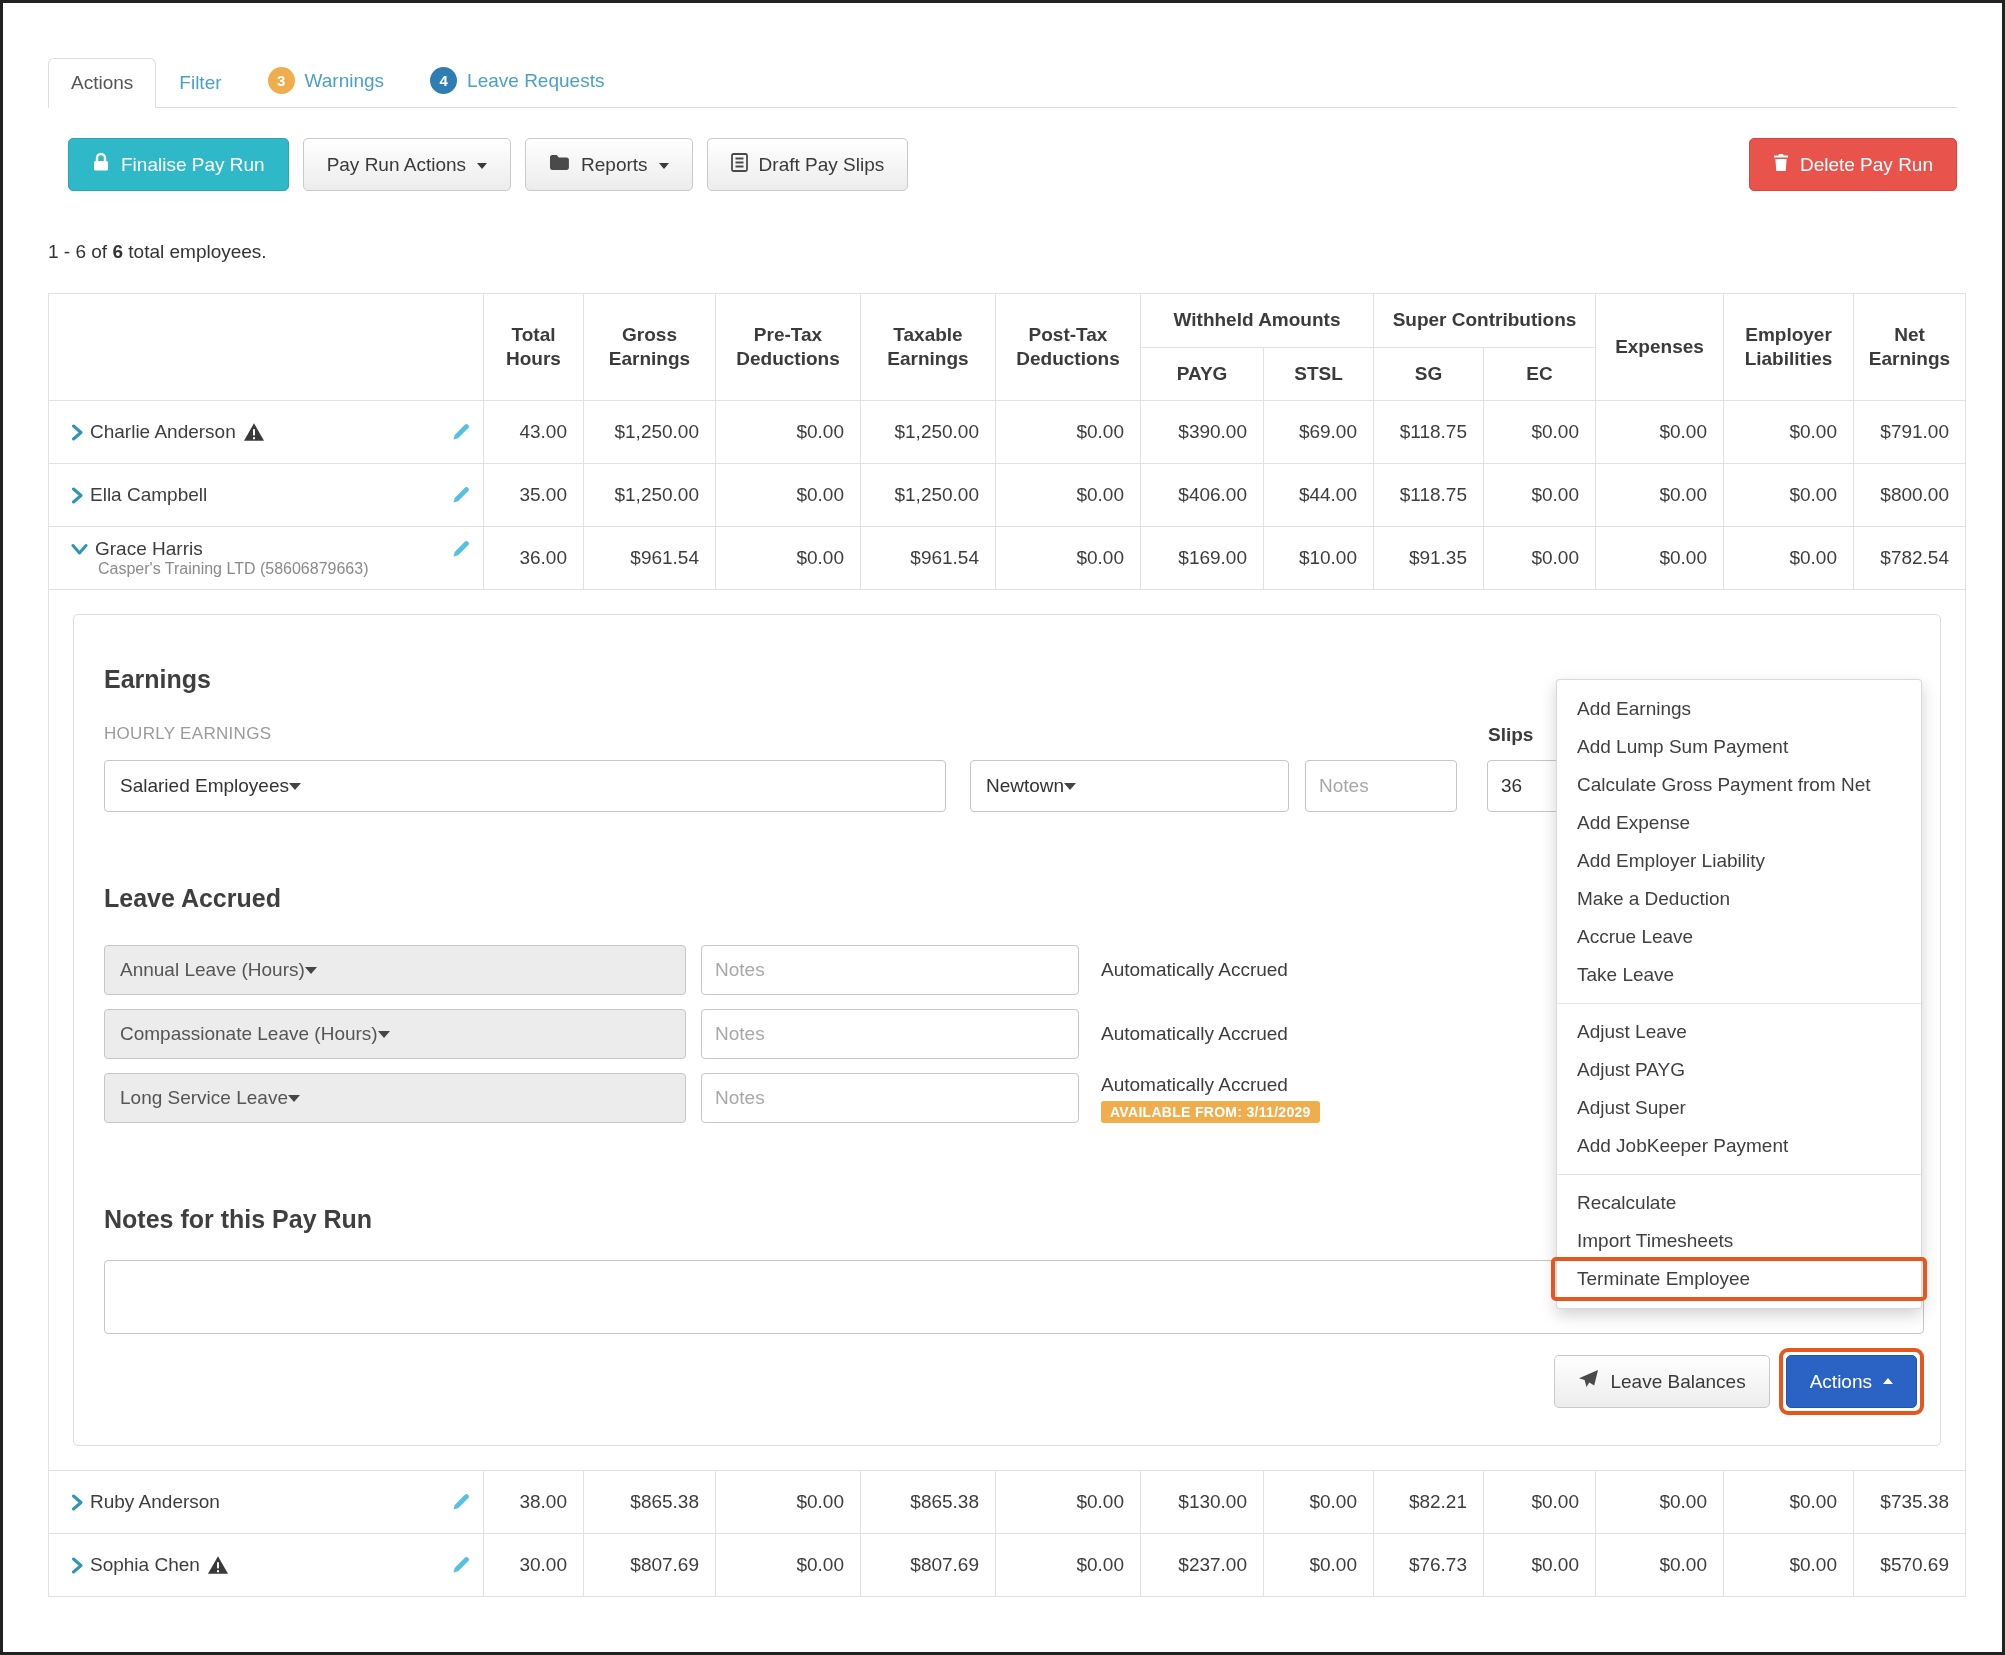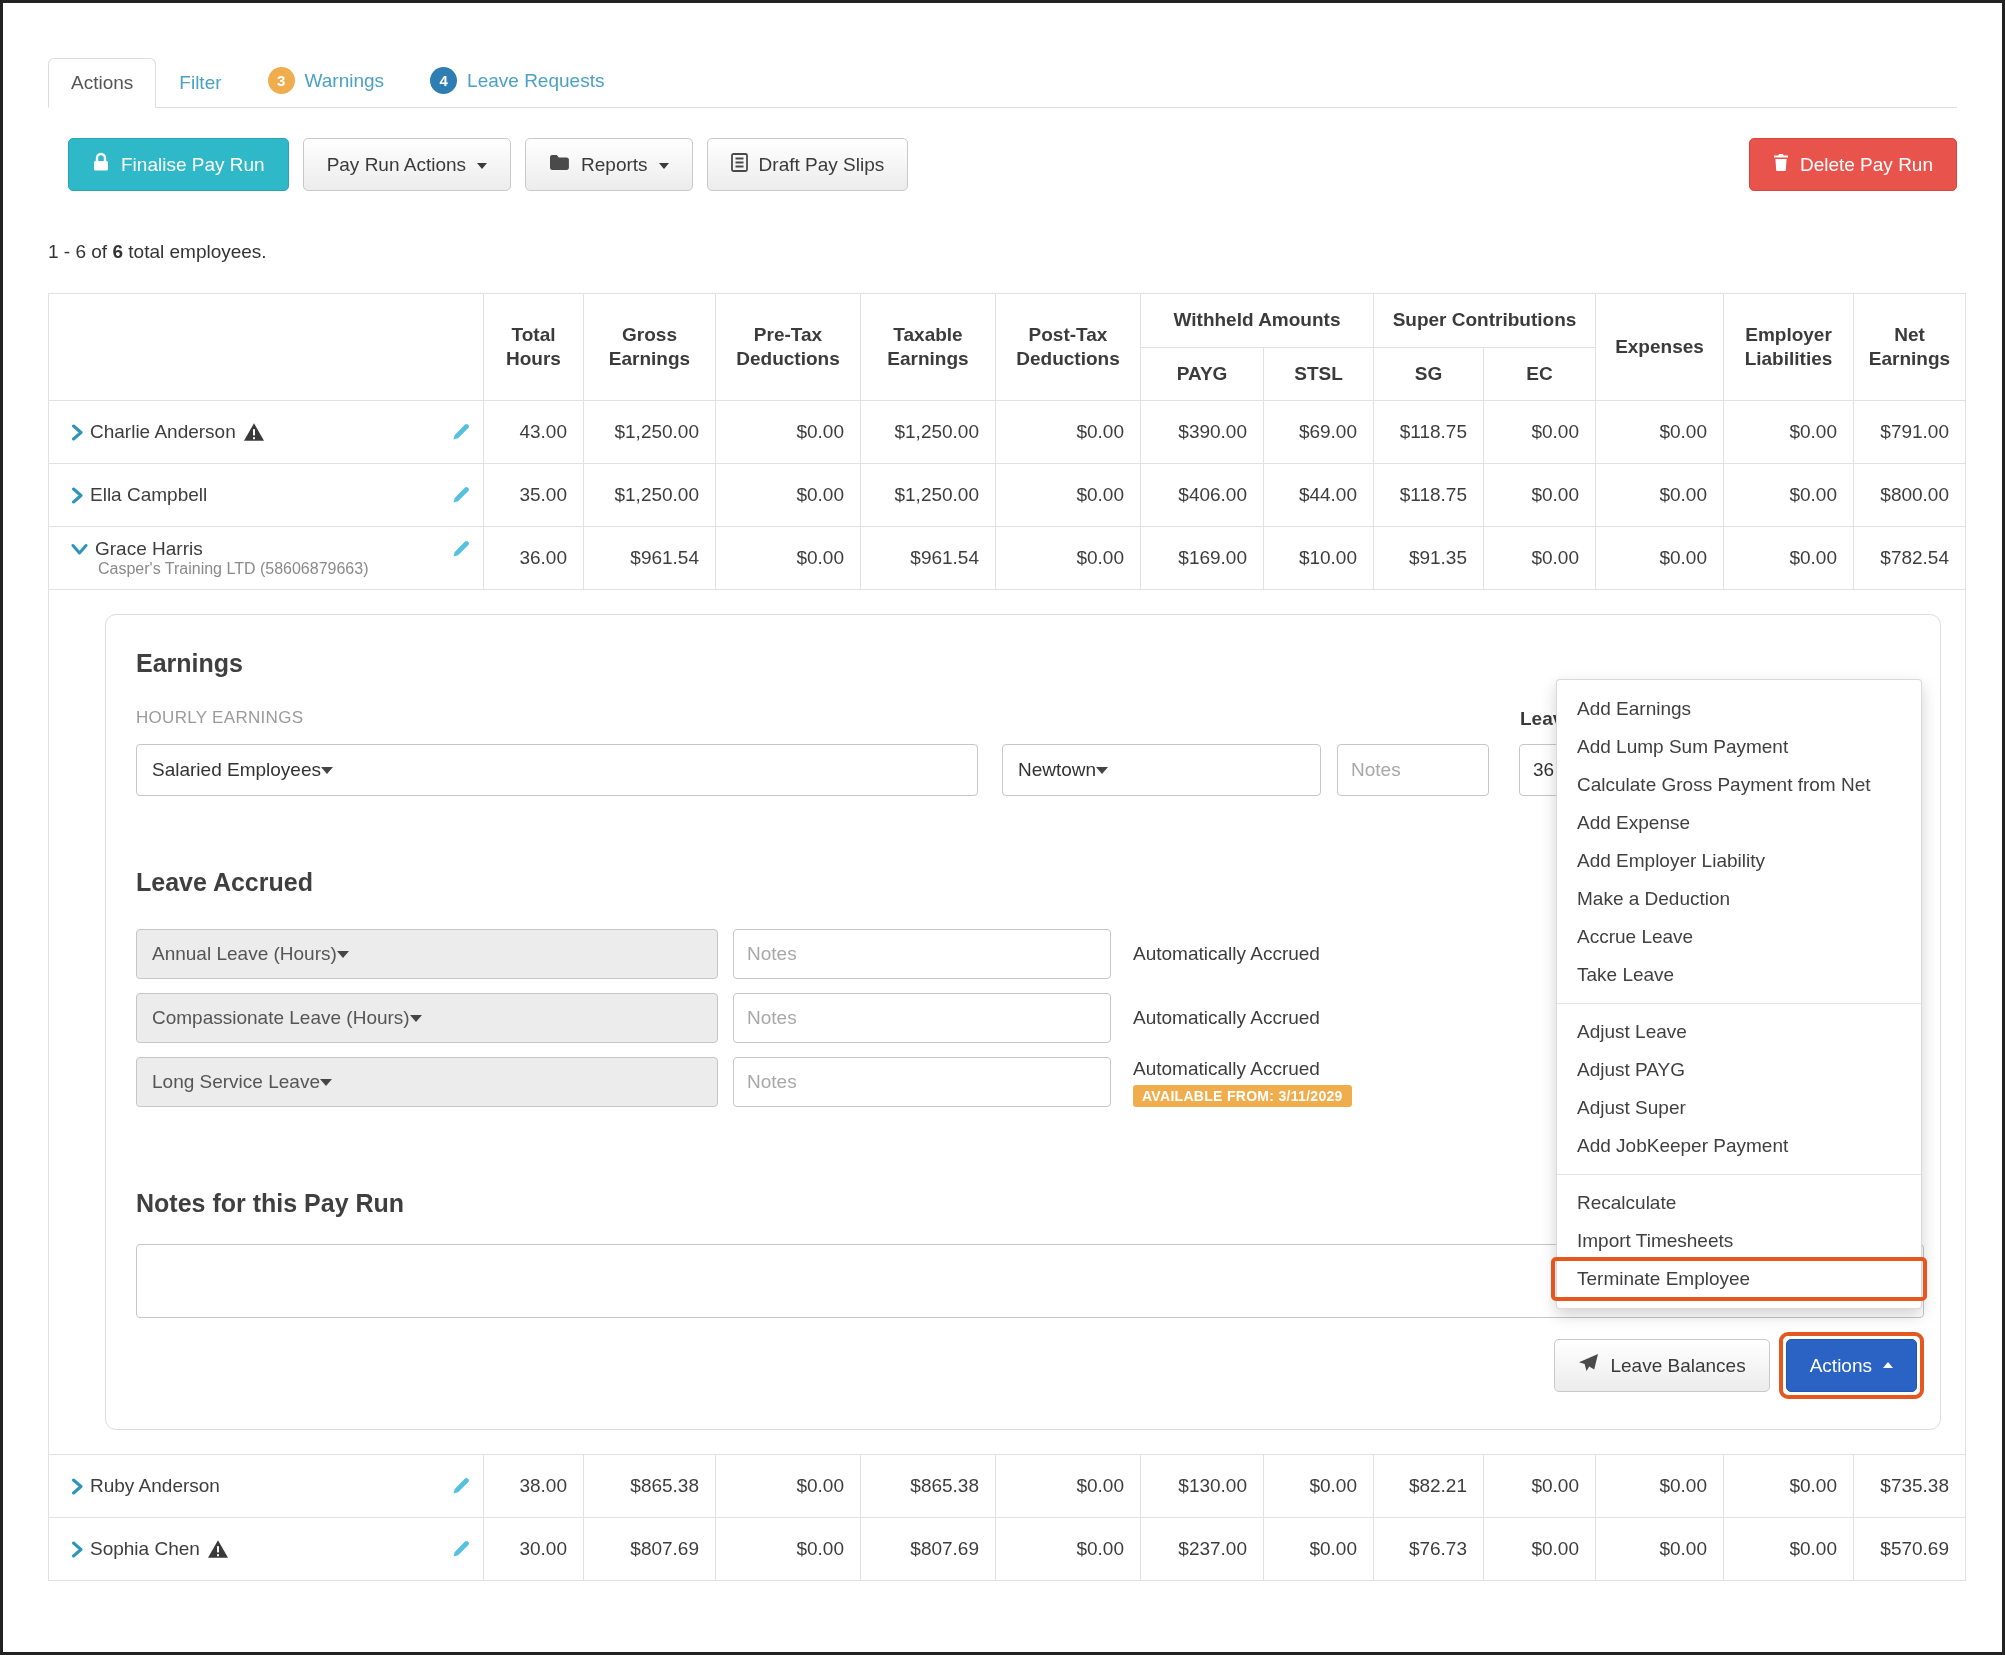--- a/index.html
+++ b/index.html
@@ -42,21 +42,21 @@
   .name-cell { padding:10px 12px 10px 22px; vertical-align:middle; }
   .name-line { display:flex; align-items:center; gap:7px; }
   .emp-name { font-size:19px; color:#3d3d3d; }
   .chev { display:inline-flex; color:var(--icon_teal); cursor:pointer; }
   .pencil { display:inline-flex; margin-left:auto; color:var(--pencil_blue); cursor:pointer; }
   .warn { display:inline-flex; }
   .emp-sub { font-size:16px; color:#8a8a8a; margin:0 0 0 27px; }
 
   
   .panel-cell { padding:24px; }
-  .panel-box { border:1px solid #ddd; border-radius:11px; min-height:812px; padding:34px 16px 30px 30px; background:#fff;margin-left:32px; }
+  .panel-box { border:1px solid #ddd; border-radius:5px; min-height:812px; padding:50px 16px 30px 30px; background:#fff; }
   .panel-h { font-size:25px; color:#3f3f3f; font-weight:bold; }
   .labels-row { position:relative; margin-top:30px; height:24px; }
   .sublabel { font-size:17px; color:#9b9b9b; letter-spacing:.3px; }
   .hours-label { position:absolute; left:1384px; top:0; font-size:19px; color:#3b3b3b; font-weight:bold; }
   .earnings-controls { display:flex; align-items:center; margin-top:12px; }
   .fselect { height:52px; border:1px solid #c6c6c6; border-radius:4px; background:#fff; display:flex; align-items:center; justify-content:flex-start; padding:0 15px; font-size:19px; color:#333; cursor:pointer; }
   .fselect-gray { background:#ececec; color:#555; }
   .tri { width:0; height:0; border-left:6px solid transparent; border-right:6px solid transparent; border-top:7px solid #454545; }
   .w-pay { width:842px; margin-right:24px; }
   .w-loc { width:319px; margin-right:16px; }
@@ -282,21 +282,21 @@
         <td class="num">$0.00</td>
         <td class="num">$782.54</td>
       </tr>
 
       <tr>
         <td class="panel-cell" colspan="13">
           <div class="panel-box">
             <h2 class="panel-h">Earnings</h2>
             <div class="labels-row">
               <span class="sublabel">HOURLY EARNINGS</span>
-              <span class="hours-label">Leave</span>
+              <span class="hours-label">Slips</span>
             </div>
             <div class="earnings-controls">
               <div class="fselect w-pay">
                 <span>Salaried Employees</span>
                 <span class="tri"></span>
               </div>
               <div class="fselect w-loc">
                 <span>Newtown</span>
                 <span class="tri"></span>
               </div>

